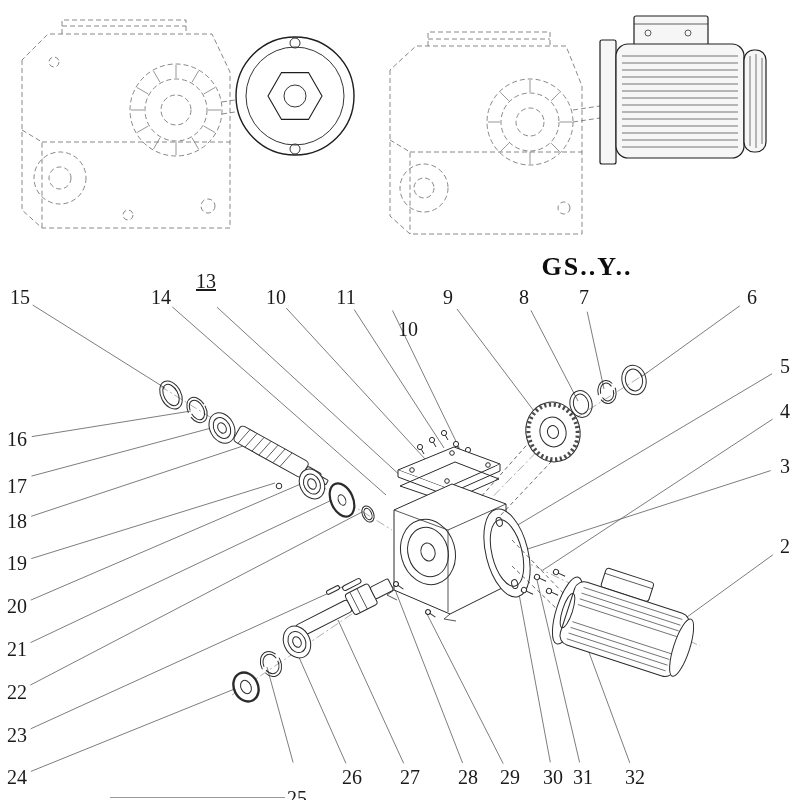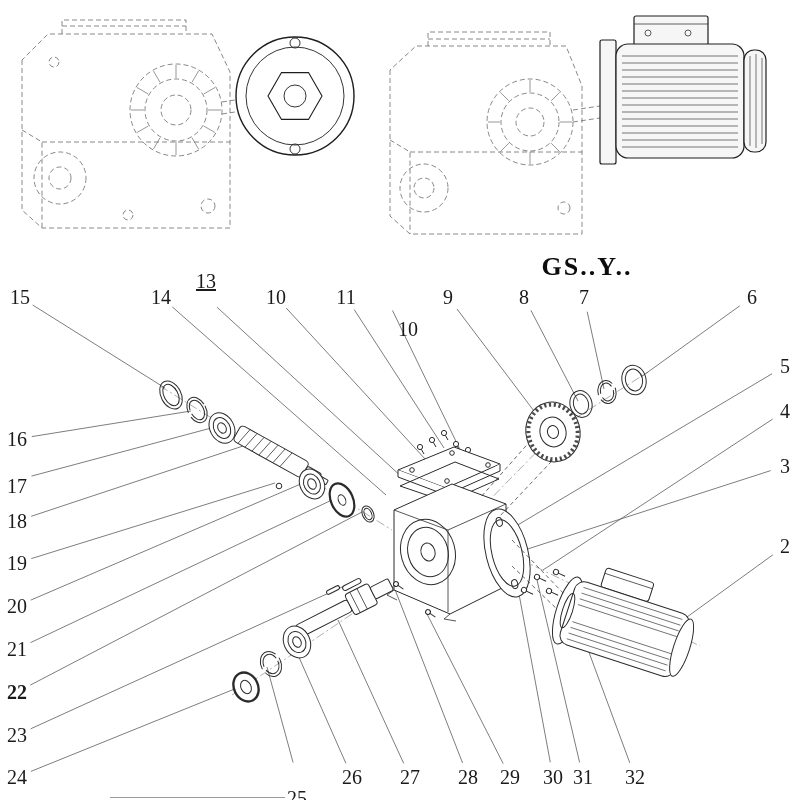--- a/index.html
+++ b/index.html
@@ -401,21 +401,21 @@
       <div class="part-num" style="left: 785px; top: 366px;">5</div>
       <div class="part-num" style="left: 785px; top: 411px;">4</div>
       <div class="part-num" style="left: 785px; top: 466px;">3</div>
       <div class="part-num" style="left: 785px; top: 546px;">2</div>
       <div class="part-num" style="left: 17px; top: 439px;">16</div>
       <div class="part-num" style="left: 17px; top: 463px; margin-top: 23px;">17</div>
       <div class="part-num" style="left: 17px; top: 521px;">18</div>
       <div class="part-num" style="left: 17px; top: 563px;">19</div>
       <div class="part-num" style="left: 17px; top: 606px;">20</div>
       <div class="part-num" style="left: 17px; top: 649px;">21</div>
-      <div class="part-num" style="left: 17px; top: 692px; font-weight: bold;">22</div>
+      <div class="part-num" style="left: 17px; top: 692px;">22</div>
       <div class="part-num" style="left: 17px; top: 735px;">23</div>
       <div class="part-num" style="left: 17px; top: 777px;">24</div>
       <div class="part-num" style="left: 297px; top: 798px;">25</div>
       <div class="part-num" style="left: 352px; top: 777px; text-align: right;">26</div>
       <div class="part-num" style="left: 410px; top: 777px;">27</div>
       <div class="part-num" style="left: 468px; top: 777px;">28</div>
       <div class="part-num" style="left: 510px; top: 777px;">29</div>
       <div class="part-num" style="left: 553px; top: 777px;">30</div>
       <div class="part-num" style="left: 583px; top: 777px;">31</div>
       <div class="part-num" style="left: 635px; top: 777px;">32</div>

